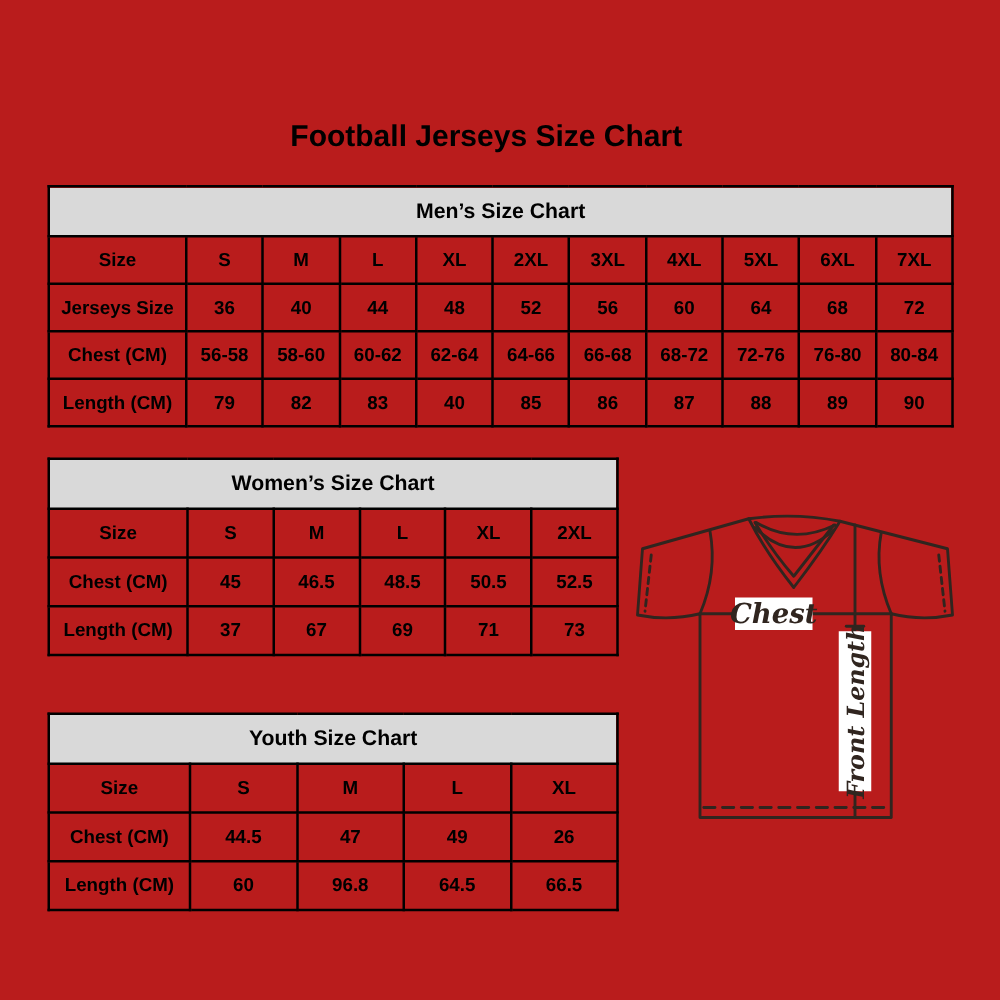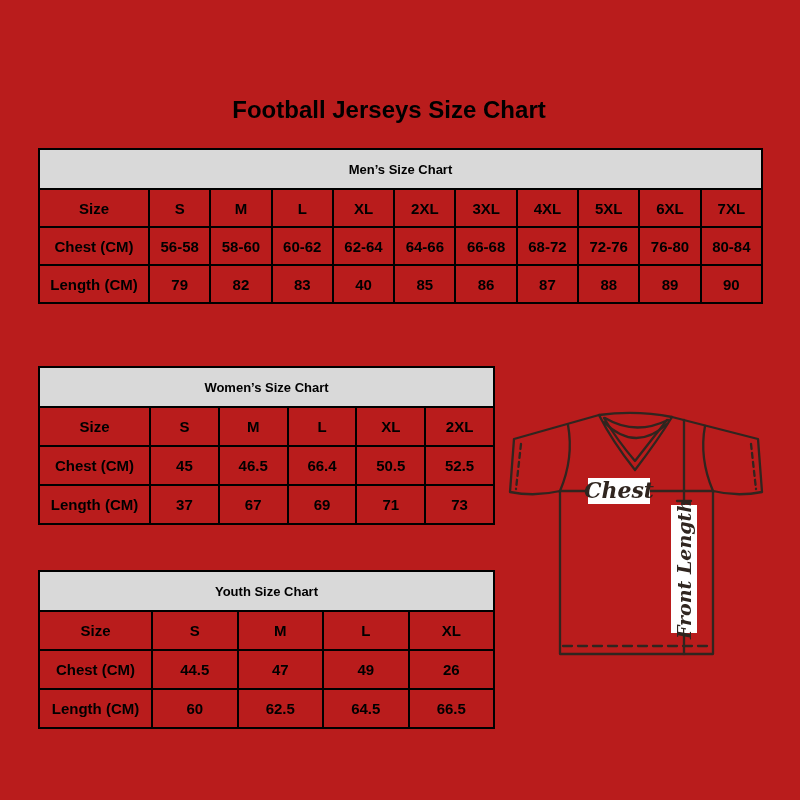--- a/index.html
+++ b/index.html
@@ -36,21 +36,21 @@
   }
   .size-table th, .size-table td {
     border: 2px solid #000000;
     text-align: center;
     vertical-align: middle;
     padding: 0;
     overflow: hidden;
   }
   .size-table th {
     background: #d9d9d9;
-    font-size: 13px;
+    font-size: 17px;
     height: 38px;
   }
   .size-table td { font-size: 15px; height: 36px; }
   .mens   .size-table col:first-child { width: 110px; }
   .womens .size-table col:first-child { width: 111px; }
   .youth  .size-table col:first-child { width: 113px; }
   .womens .size-table td { height: 37px; }
   .youth  .size-table td { height: 37px; }
 
   .jersey {
@@ -109,20 +109,33 @@
             <td>L</td>
             <td>XL</td>
             <td>2XL</td>
             <td>3XL</td>
             <td>4XL</td>
             <td>5XL</td>
             <td>6XL</td>
             <td>7XL</td>
           </tr>
           <tr>
+            <td>Jerseys Size</td>
+            <td>36</td>
+            <td>40</td>
+            <td>44</td>
+            <td>48</td>
+            <td>52</td>
+            <td>56</td>
+            <td>60</td>
+            <td>64</td>
+            <td>68</td>
+            <td>72</td>
+          </tr>
+          <tr>
             <td>Chest (CM)</td>
             <td>56-58</td>
             <td>58-60</td>
             <td>60-62</td>
             <td>62-64</td>
             <td>64-66</td>
             <td>66-68</td>
             <td>68-72</td>
             <td>72-76</td>
             <td>76-80</td>
@@ -163,21 +176,21 @@
             <td>S</td>
             <td>M</td>
             <td>L</td>
             <td>XL</td>
             <td>2XL</td>
           </tr>
           <tr>
             <td>Chest (CM)</td>
             <td>45</td>
             <td>46.5</td>
-            <td>66.4</td>
+            <td>48.5</td>
             <td>50.5</td>
             <td>52.5</td>
           </tr>
           <tr>
             <td>Length (CM)</td>
             <td>37</td>
             <td>67</td>
             <td>69</td>
             <td>71</td>
             <td>73</td>
@@ -208,21 +221,21 @@
           <tr>
             <td>Chest (CM)</td>
             <td>44.5</td>
             <td>47</td>
             <td>49</td>
             <td>26</td>
           </tr>
           <tr>
             <td>Length (CM)</td>
             <td>60</td>
-            <td>62.5</td>
+            <td>96.8</td>
             <td>64.5</td>
             <td>66.5</td>
           </tr>
         </tbody>
       </table>
     </div>
 
   <div class="jersey">
     <svg width="260" height="252" viewBox="0 0 260 252" xmlns="http://www.w3.org/2000/svg">
 

